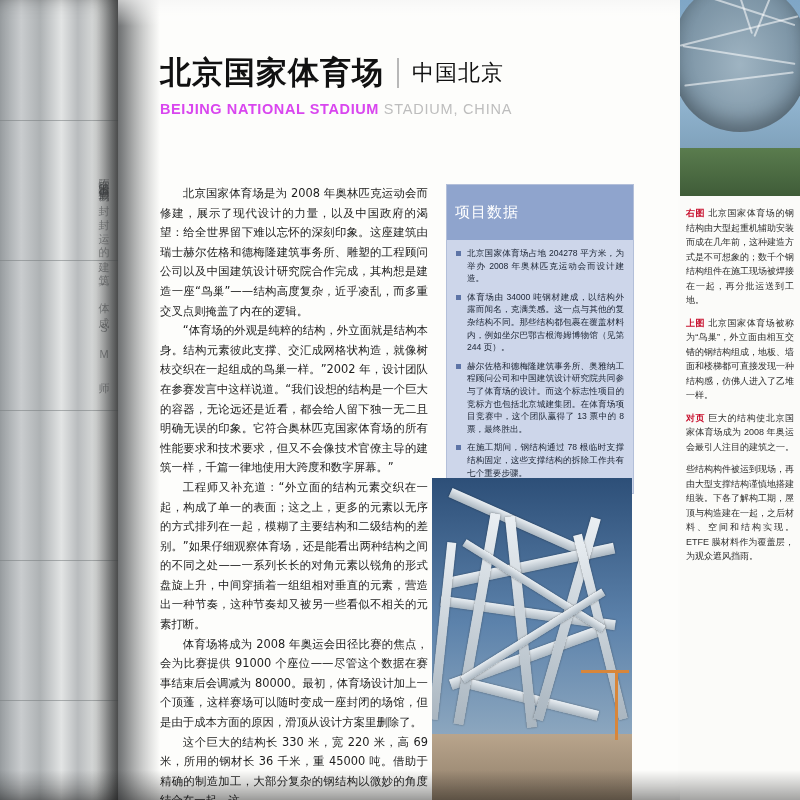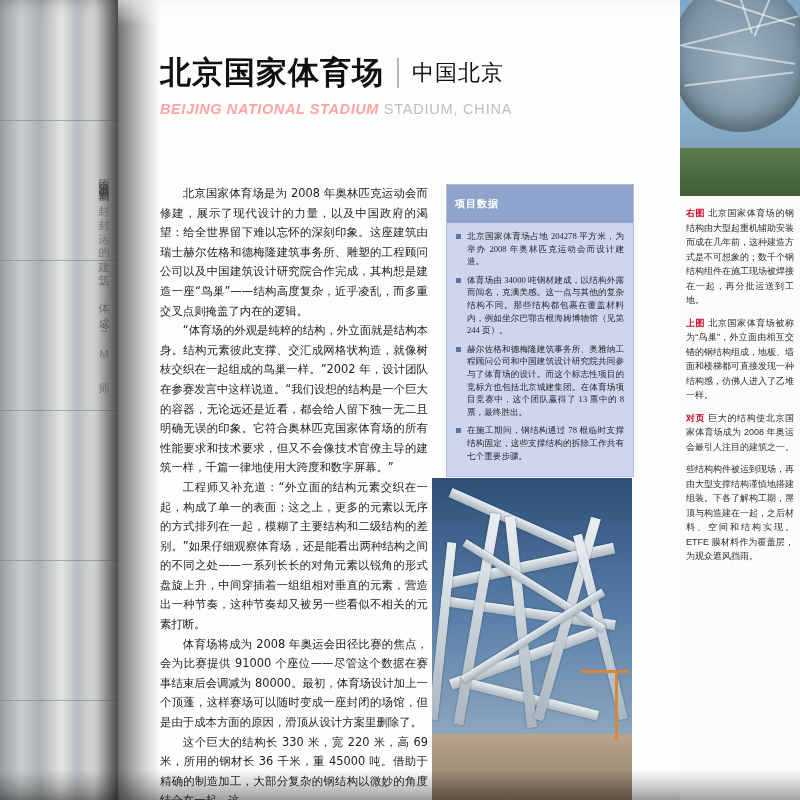--- a/index.html
+++ b/index.html
@@ -47,37 +47,37 @@
     font-size:9px;line-height:14.5px;color:#2e2e2e;text-align:justify;}
   .right-col p{margin:0 0 8px 0;}
   .right-col .lbl{color:#c8102e;font-weight:bold;}
 
   
   .title-wrap{position:absolute;left:160px;top:52px;width:470px;}
   .title-cn{font-family:"DejaVu Sans",sans-serif;font-size:31px;font-weight:bold;color:#111;letter-spacing:1px;display:flex;align-items:center;}
   .title-div{display:inline-block;width:2px;height:30px;background:#b8b8b8;margin:0 13px;}
   .title-cn .loc{font-size:22px;font-weight:normal;color:#111;letter-spacing:1px;}
   .title-en{margin-top:7px;font-size:14.5px;letter-spacing:.6px;color:#a9a9a9;font-weight:bold;}
-  .title-en b{color:#fca5a5;font-style:italic;}
+  .title-en b{color:#d946ef;}
   .title-en .en-loc{color:#bdbdbd;font-weight:normal;letter-spacing:.8px;}
 
   
   .body-col{position:absolute;left:160px;top:184px;width:268px;
     font-family:"DejaVu Sans",sans-serif;
     font-size:11.4px;line-height:19.6px;color:#1d1d1d;text-align:justify;}
   .body-col p{margin:0;text-indent:2em;}
 
   
   .databox{position:absolute;left:446px;top:184px;width:186px;background:#cdd6ea;
     border:1px solid #b3bfd9;}
-  .databox .hd{background:#8fa4cd;color:#fff;font-size:10px;font-weight:bold;
-    padding:12px 8px;letter-spacing:1px;font-family:"DejaVu Sans",sans-serif;}
+  .databox .hd{background:#8fa4cd;color:#fff;font-size:15px;font-weight:normal;
+    padding:18px 8px;letter-spacing:1px;font-family:"DejaVu Sans",sans-serif;}
   .databox ul{list-style:none;margin:0;padding:7px 9px 8px 9px;}
   .databox li{position:relative;padding-left:11px;margin-bottom:6px;
-    font-family:Liberation Serif, serif;font-size:8.6px;line-height:12.6px;color:#1b2433;text-align:justify;}
+    font-family:Liberation Sans, sans-serif;font-size:8.6px;line-height:12.6px;color:#1b2433;text-align:justify;}
   .databox li:before{content:"";position:absolute;left:0;top:4px;width:5px;height:5px;background:#5d74a6;}
 
   
   .photo{position:absolute;left:432px;top:478px;width:200px;height:322px;overflow:hidden;
     background:linear-gradient(180deg,#3e5f86 0%,#6d8fb3 55%,#9fb4c4 100%);}
   .sky{position:absolute;inset:0;background:linear-gradient(180deg,#2d4f78 0%,#5c82ab 45%,#a8bcca 100%);}
   .steel{position:absolute;left:6px;top:34px;width:190px;height:230px;}
   .steel i{position:absolute;background:linear-gradient(180deg,#e9eef2,#aab6c0);
     box-shadow:0 0 2px rgba(0,0,0,.45);}
   .ground{position:absolute;left:0;bottom:0;width:200px;height:66px;

